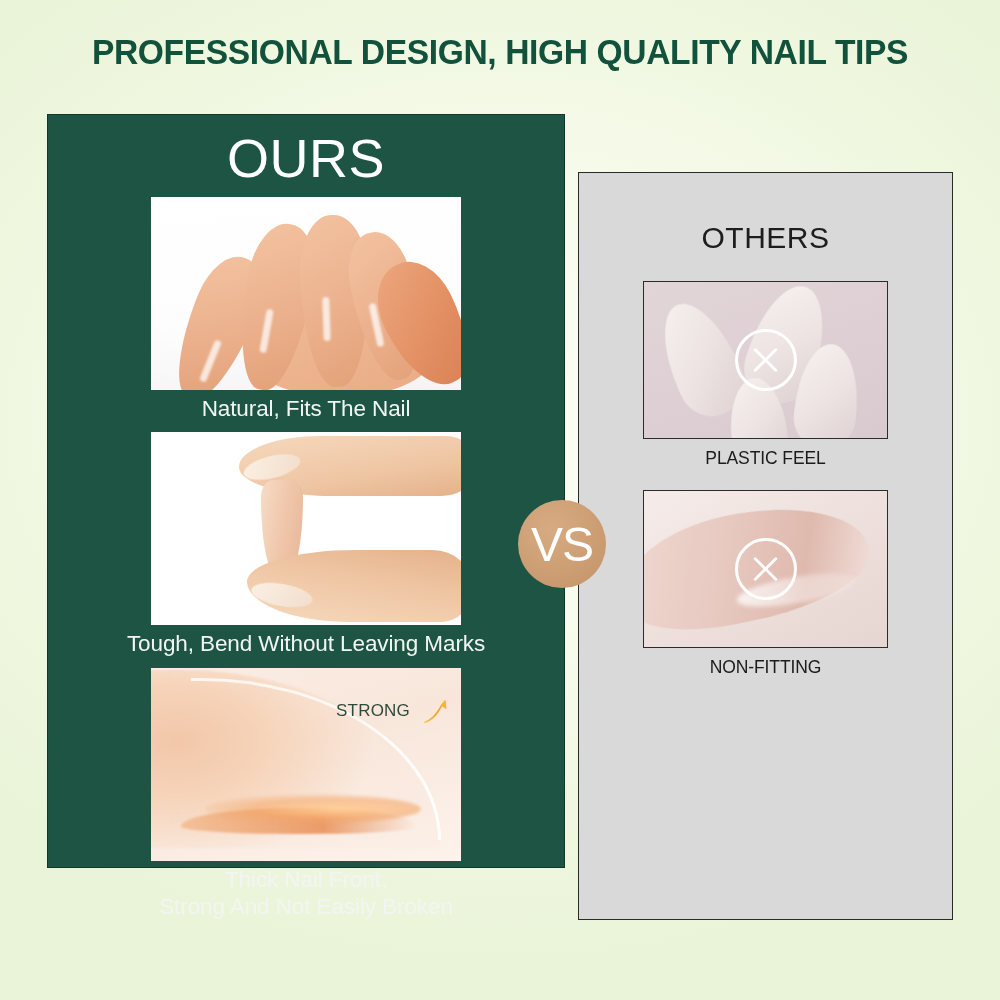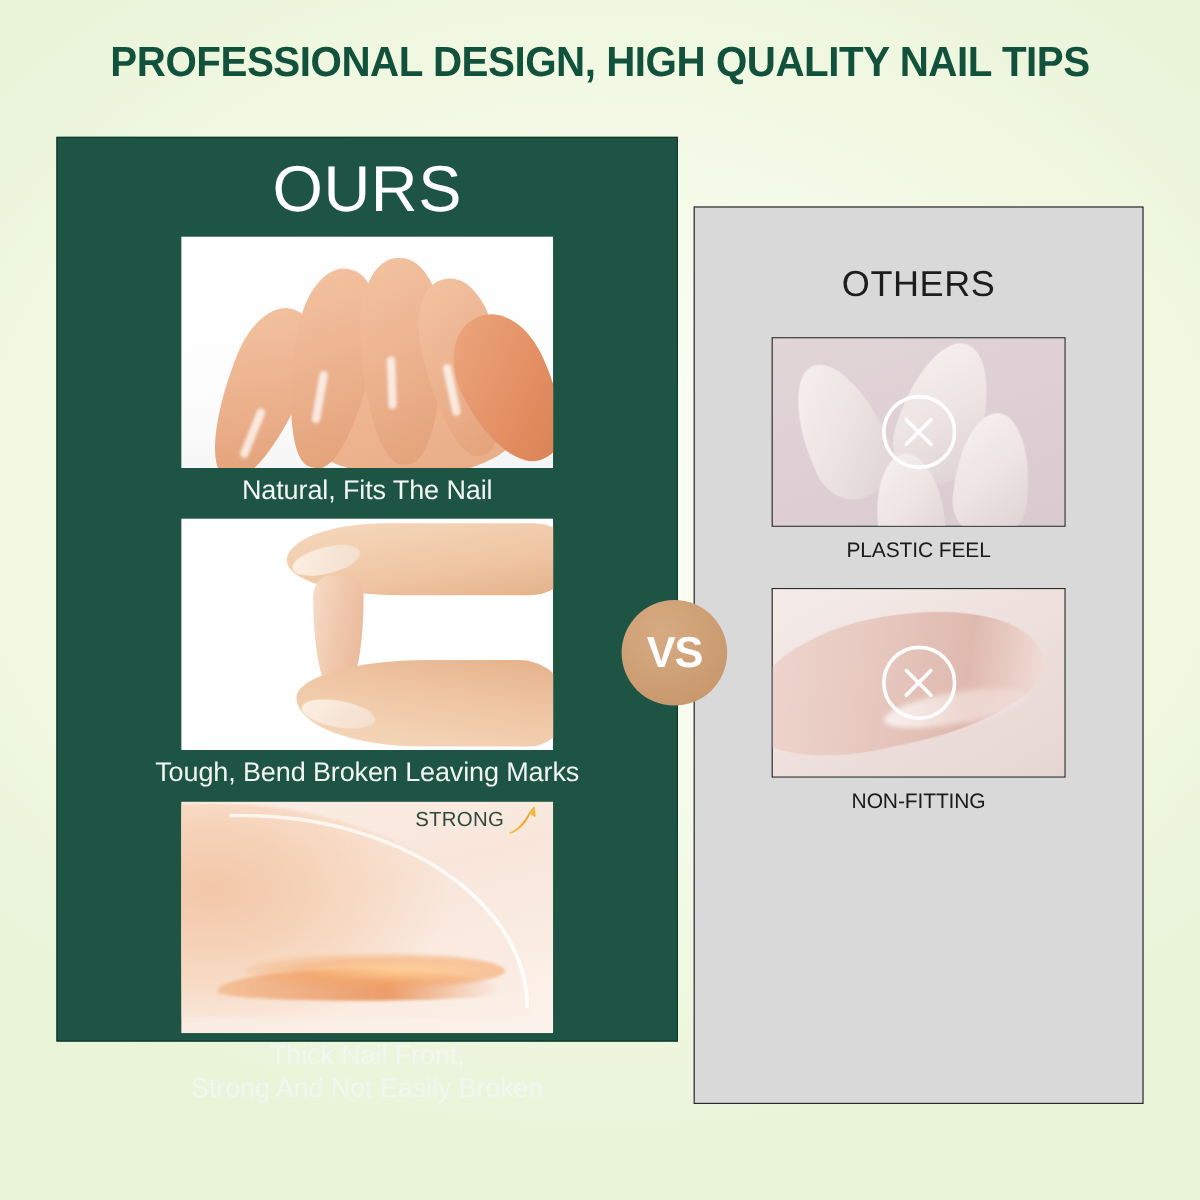--- a/index.html
+++ b/index.html
@@ -304,24 +304,24 @@
   .art-macro .under {
     position: absolute;
     left: 30px; top: 140px;
     width: 236px; height: 26px;
     background: linear-gradient(90deg, rgba(240,170,115,0.55), rgba(232,142,84,0.85) 60%, rgba(255,255,255,0));
     border-radius: 50% 50% 48% 48% / 70% 70% 30% 30%;
     filter: blur(1.2px);
   }
   .strong-badge {
     position: absolute;
-    right: 10px; top: 0;
+    right: 10px; top: 28px;
     display: flex;
     align-items: center;
-    gap: 1px;
+    gap: 11px;
     z-index: 5;
   }
   .strong-text {
     font-size: 17px;
     color: #2e4a3c;
     letter-spacing: 0.2px;
   }
   .strong-arrow { display: block; }
 
   
@@ -332,22 +332,22 @@
     width: 88px;
     height: 88px;
     border-radius: 50%;
     background: radial-gradient(circle at 38% 32%, #d7ab82 0%, #cd9e74 55%, #c29267 100%);
     z-index: 6;
     display: flex;
     align-items: center;
     justify-content: center;
   }
   .vs-text {
-    font-size: 36px;
-    font-weight: 700;
+    font-size: 48px;
+    font-weight: 400;
     color: #ffffff;
     letter-spacing: -1px;
     font-family: "Liberation Sans", sans-serif;
   }
 </style>
 </head>
 <body>
 
 <div class="page-title">PROFESSIONAL DESIGN, HIGH QUALITY NAIL TIPS</div>
 
@@ -412,21 +412,21 @@
     <div class="our-item">
       <div class="our-photo">
         <div class="art-bend">
           <div class="ftop"></div>
           <div class="tip"></div>
           <div class="fbot"></div>
           <div class="nailw nw1"></div>
           <div class="nailw nw2"></div>
         </div>
       </div>
-      <div class="our-caption">Tough, Bend Broken Leaving Marks</div>
+      <div class="our-caption">Tough, Bend Without Leaving Marks</div>
     </div>
 
     <div class="our-item">
       <div class="our-photo">
         <div class="art-macro">
           <div class="body"></div>
           <div class="under"></div>
           <div class="glow"></div>
           <div class="edge"></div>
         </div>

